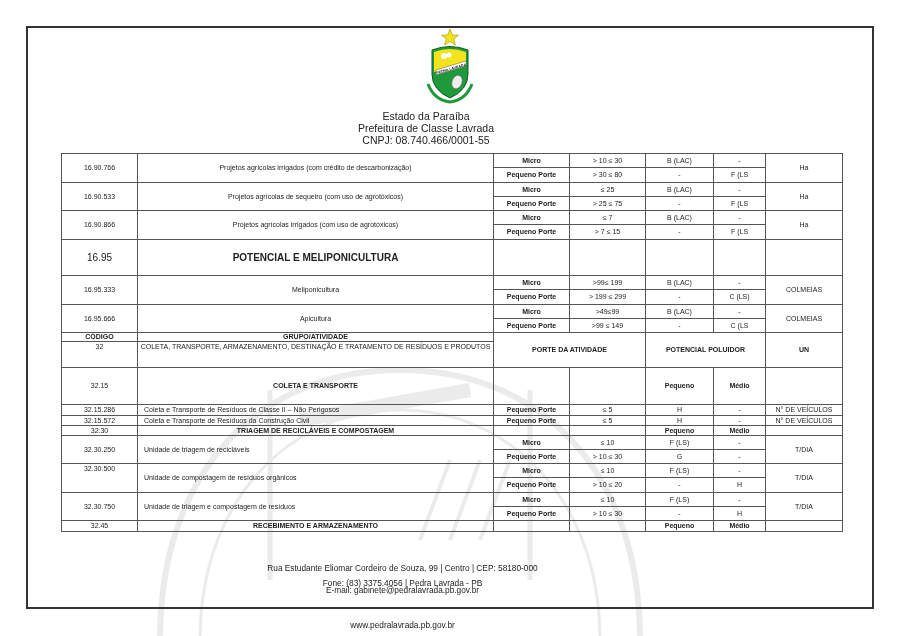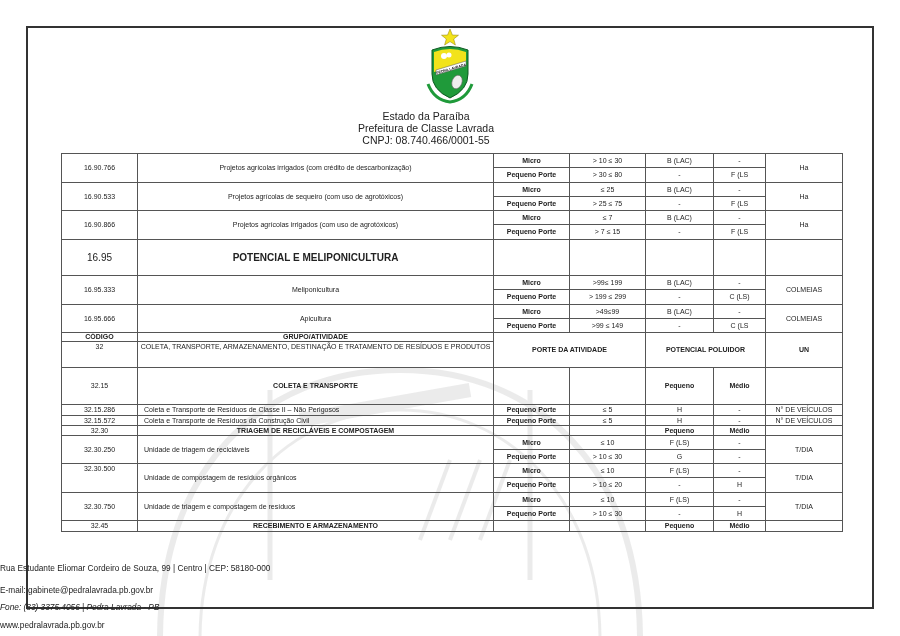--- a/index.html
+++ b/index.html
@@ -8,21 +8,21 @@
   .crest { position:absolute; left:424px; top:28px; width:52px; height:78px; }
   .head-text { position:absolute; left:0; width:852px; text-align:center; font-size:10.5px; color:#222; line-height:12px; }
   .watermark { position:absolute; left:120px; top:350px; width:560px; height:290px; opacity:0.10; pointer-events:none; }
   table.doc { position:absolute; left:45px; top:153px; width:781px; border-collapse:collapse; table-layout:fixed; font-size:7px; color:#222;margin-left:16px; }
   table.doc td { border:1px solid #555; padding:0 2px; text-align:center; vertical-align:middle; overflow:hidden; white-space:nowrap; line-height:8px; }
   table.doc td.left { text-align:left; padding-left:6px; }
   table.doc td.b { font-weight:bold; }
   table.doc td.big { font-size:10px; }
   table.doc td.wrap { white-space:normal; }
   table.doc td.top { vertical-align:top; padding-top:1px; }
-  .footer { position:absolute; left:0; width:805px; text-align:left; font-size:8.3px; line-height:10.5px; color:#222; }
+  .footer { position:absolute; left:0; width:805px; text-align:center; font-size:8.3px; line-height:10.5px; color:#222; }
 </style>
 </head>
 <body>
 
 <div class="frame"></div>
 
 <svg class="watermark" viewBox="0 0 560 290">
   <path d="M40 290 C 40 120, 140 20, 280 20 C 420 20, 520 120, 520 290" fill="none" stroke="#444" stroke-width="6"></path>
   <path d="M80 290 C 80 150, 170 60, 280 60 C 390 60, 480 150, 480 290" fill="none" stroke="#444" stroke-width="3"></path>
   <line x1="150" y1="40" x2="150" y2="230" stroke="#444" stroke-width="5"></line>
@@ -255,15 +255,15 @@
       <td></td>
         <td></td>
       <td class="b">Pequeno</td>
       <td class="b">Médio</td>
       <td></td>
     </tr>
   </tbody>
 </table>
 
 <div class="footer" style="top:563px;">Rua Estudante Eliomar Cordeiro de Souza, 99 | Centro | CEP: 58180-000</div>
-<div class="footer" style="top:602px;font-style:italic;">Fone: (83) 3375.4056 | Pedra Lavrada - PB</div>
+<div class="footer" style="top:578px;">Fone: (83) 3375.4056 | Pedra Lavrada - PB</div>
 <div class="footer" style="top:585px;">E-mail: gabinete@pedralavrada.pb.gov.br</div>
 <div class="footer" style="top:620px;">www.pedralavrada.pb.gov.br</div>
 
 </body></html>

